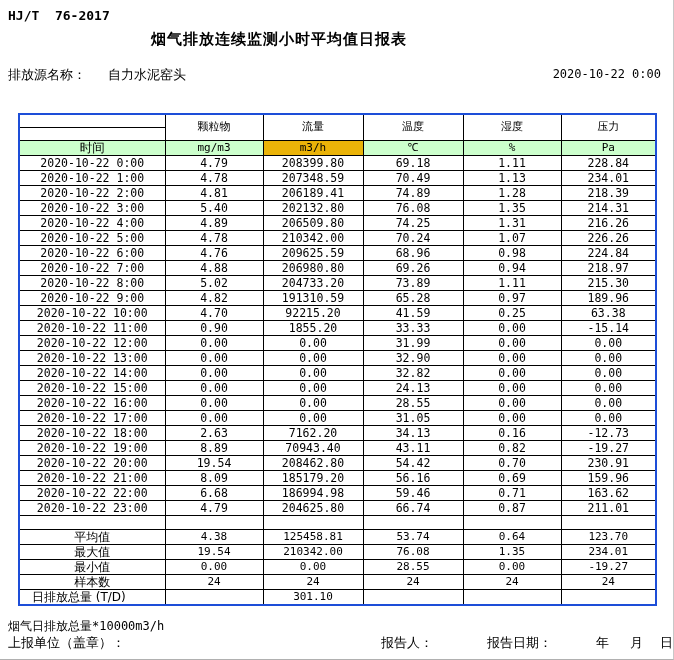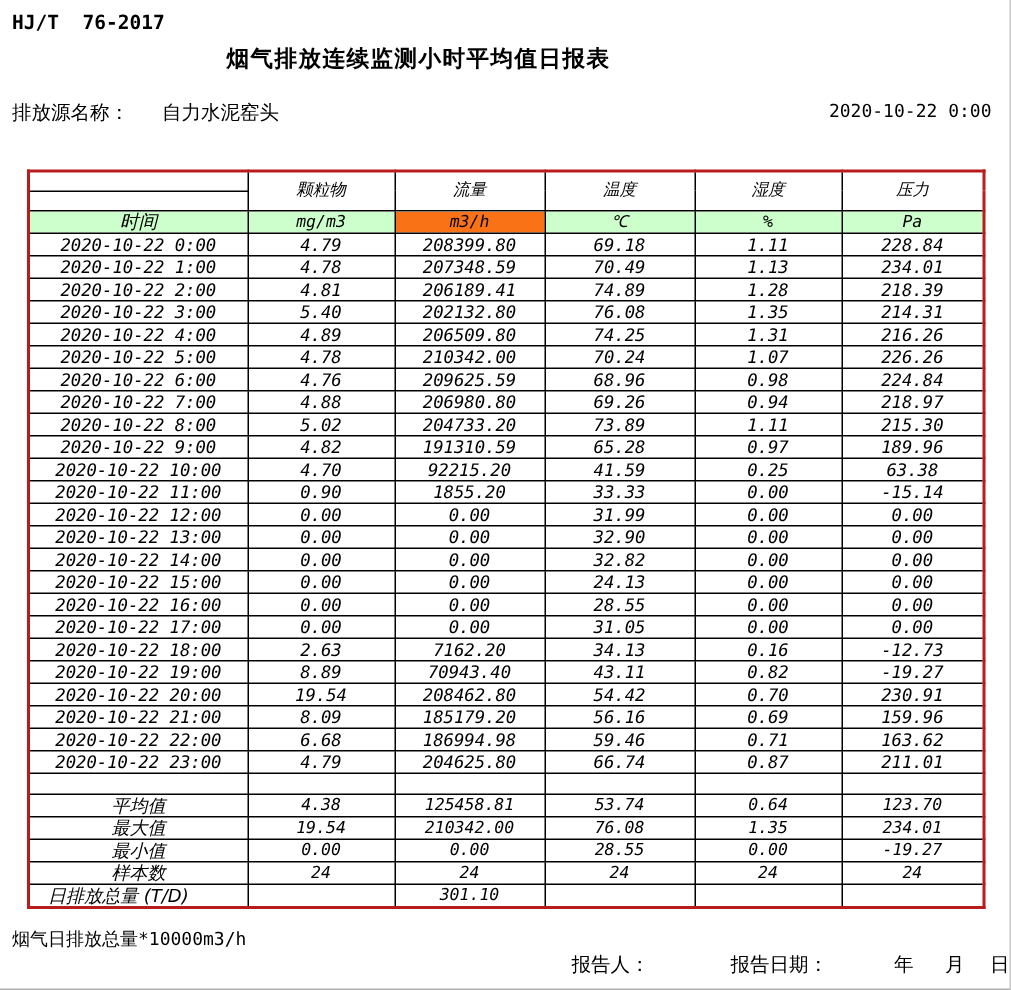--- a/index.html
+++ b/index.html
@@ -40,21 +40,21 @@
     border: 1px solid #000;
     text-align: center;
     font-size: 11px;
     font-weight: normal;
     height: 15px;
     line-height: 14px;
     padding: 0 1px;
     overflow: hidden;
     white-space: nowrap;
   }
-  table.report { border: 2px solid #b91c1c; font-style: italic; }
+  table.report { border: 2px solid #1d4ed8; }
   th.pollutant { font-size: 12.5px; font-family: "DejaVu Sans", "Liberation Sans", sans-serif; }
   tr.header-sub td { height: 13px; }
   tr.unit-row td { height: 15px; font-size: 11px; }
   tr.unit-row td.time-head { font-size: 12.5px; font-family: "DejaVu Sans", "Liberation Sans", sans-serif; margin-top: 44px; }
   tbody.data-body td { font-size: 11.5px; }
   tr.separator-row td { height: 14px; }
   tbody.summary-body td { height: 14px; }
   tbody.summary-body td:first-child {
     font-family: "DejaVu Sans", "Liberation Sans", sans-serif; font-size: 12px;
   }
@@ -102,21 +102,21 @@
       <th class="pollutant" rowspan="2">温度</th>
       <th class="pollutant" rowspan="2">湿度</th>
       <th class="pollutant" rowspan="2">压力</th>
     </tr>
     <tr class="header-sub">
       <td></td>
     </tr>
     <tr class="unit-row">
       <td class="time-head" style="background: rgb(204, 255, 204);">时间</td>
       <td style="background: rgb(204, 255, 204);">mg/m3</td>
-      <td style="background: #f97316; margin-top: 24px;">m3/h</td>
+      <td style="background: #eab308; margin-top: 24px;">m3/h</td>
       <td style="background: rgb(204, 255, 204);">℃</td>
       <td style="background: rgb(204, 255, 204);">%</td>
       <td style="background: rgb(204, 255, 204);">Pa</td>
     </tr>
   </thead>
   <tbody class="data-body">
       <tr>
         <td>2020-10-22 0:00</td>
         <td>4.79</td>
         <td>208399.80</td>
@@ -358,19 +358,20 @@
         <td>301.10</td>
         <td></td>
         <td></td>
         <td></td>
       </tr>
     </tbody>
 </table>
 
 <div class="footer-note">烟气日排放总量*10000m3/h</div>
 <div class="footer-sign">
+  <span class="fs-unit">上报单位（盖章）：</span>
   <span class="fs-resp">负责人：</span>
   <span class="fs-report">报告人：</span>
   <span class="fs-date">报告日期：</span>
   <span class="fs-year">年</span>
   <span class="fs-month">月</span>
   <span class="fs-day">日</span>
 </div>
 
 </body></html>

